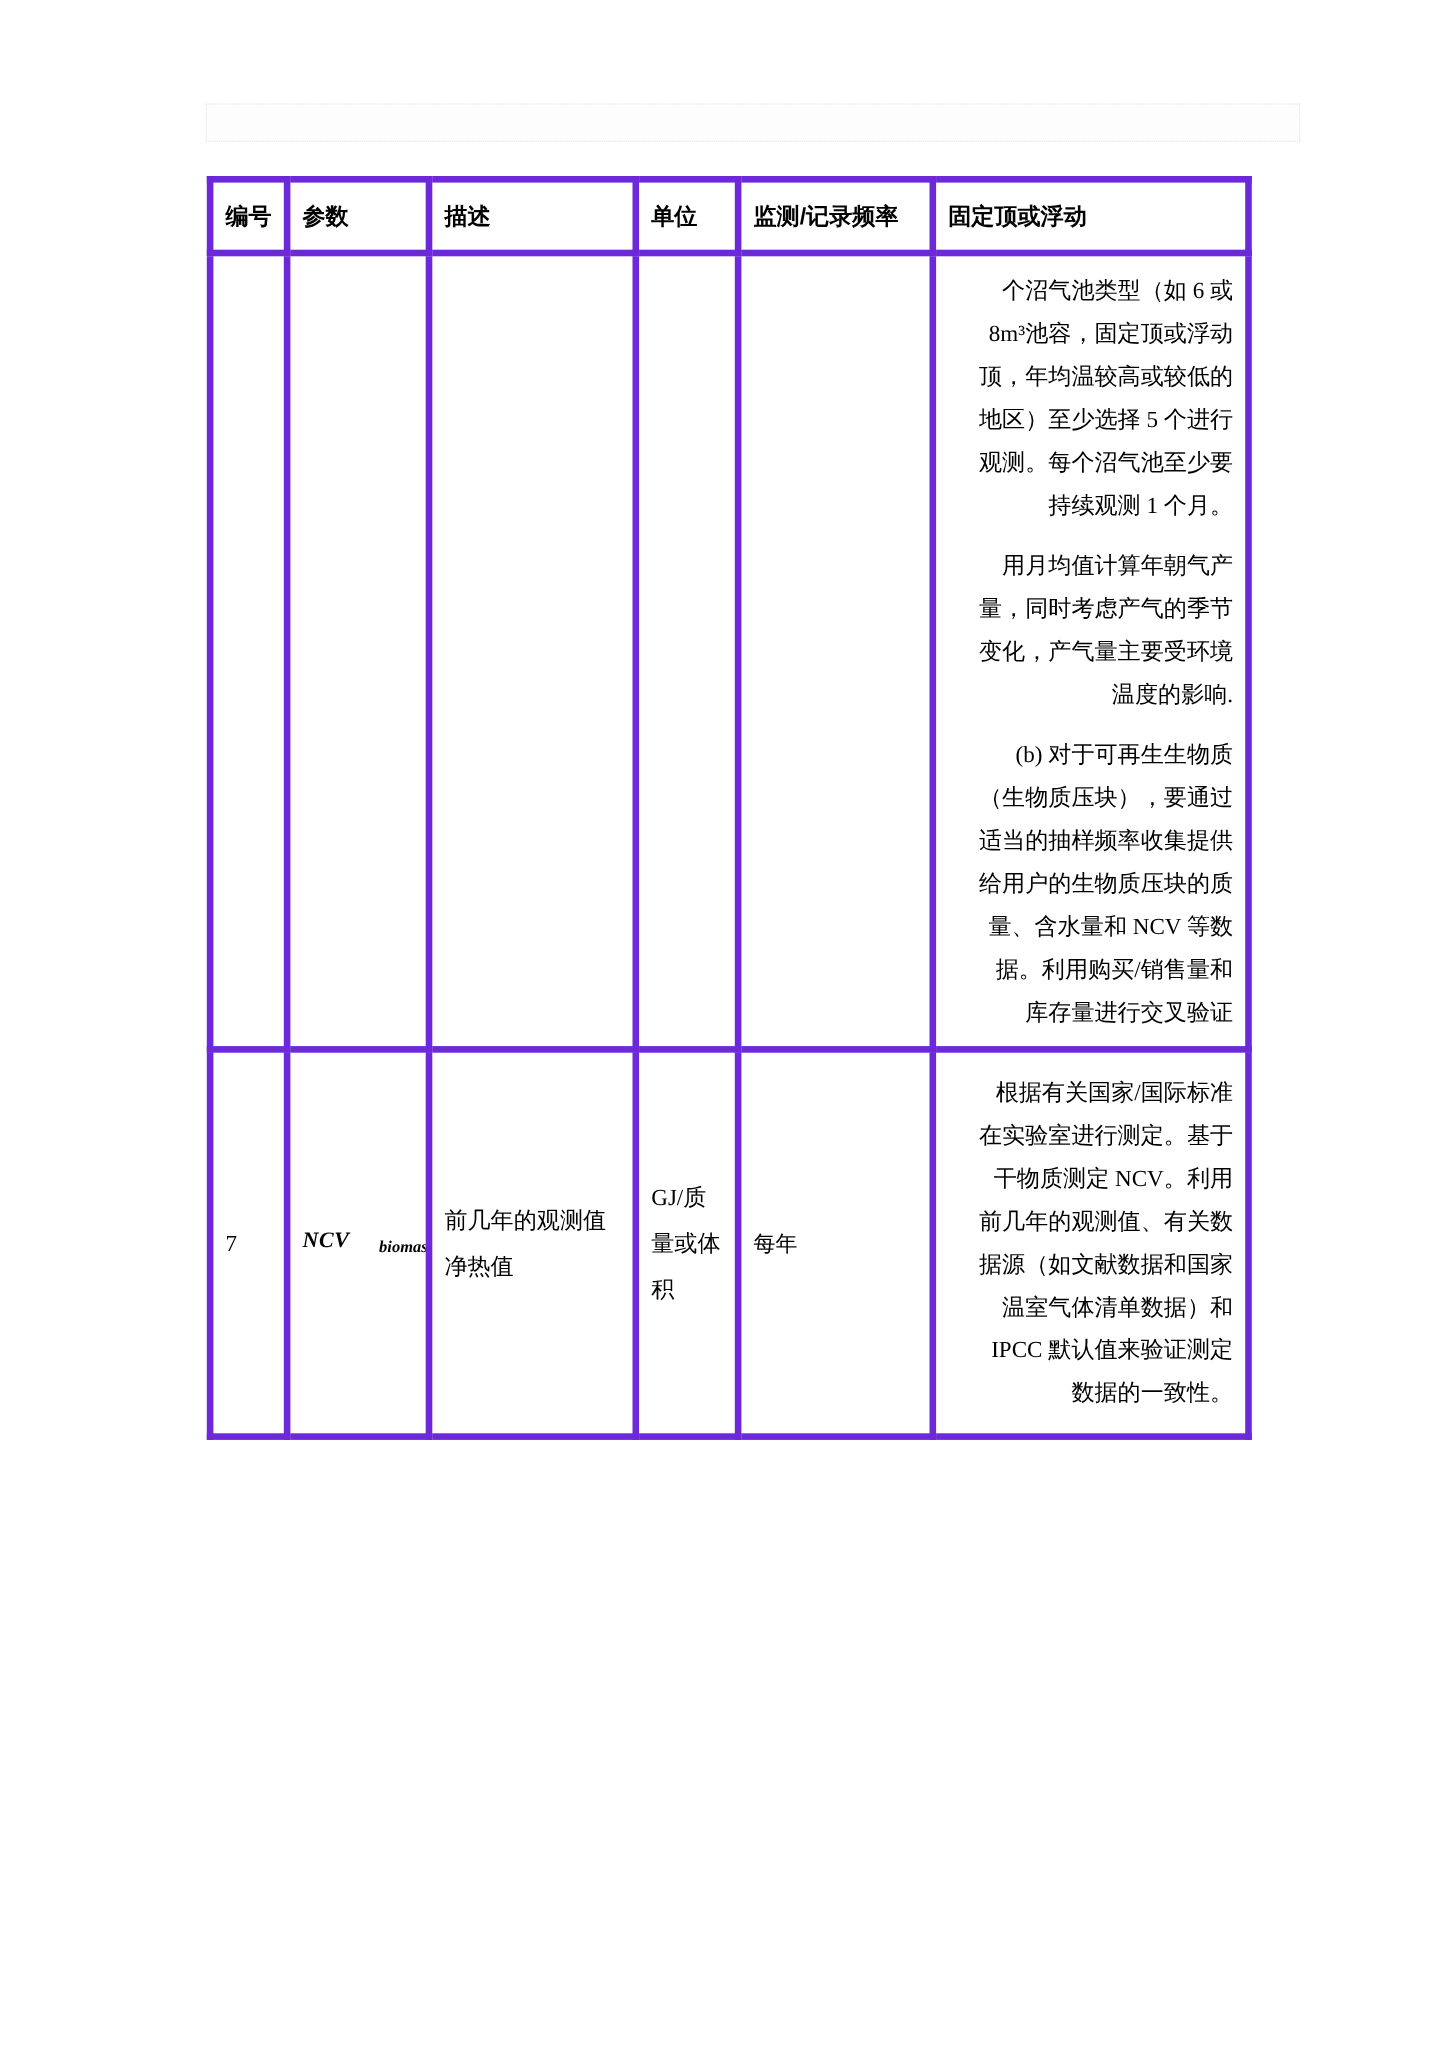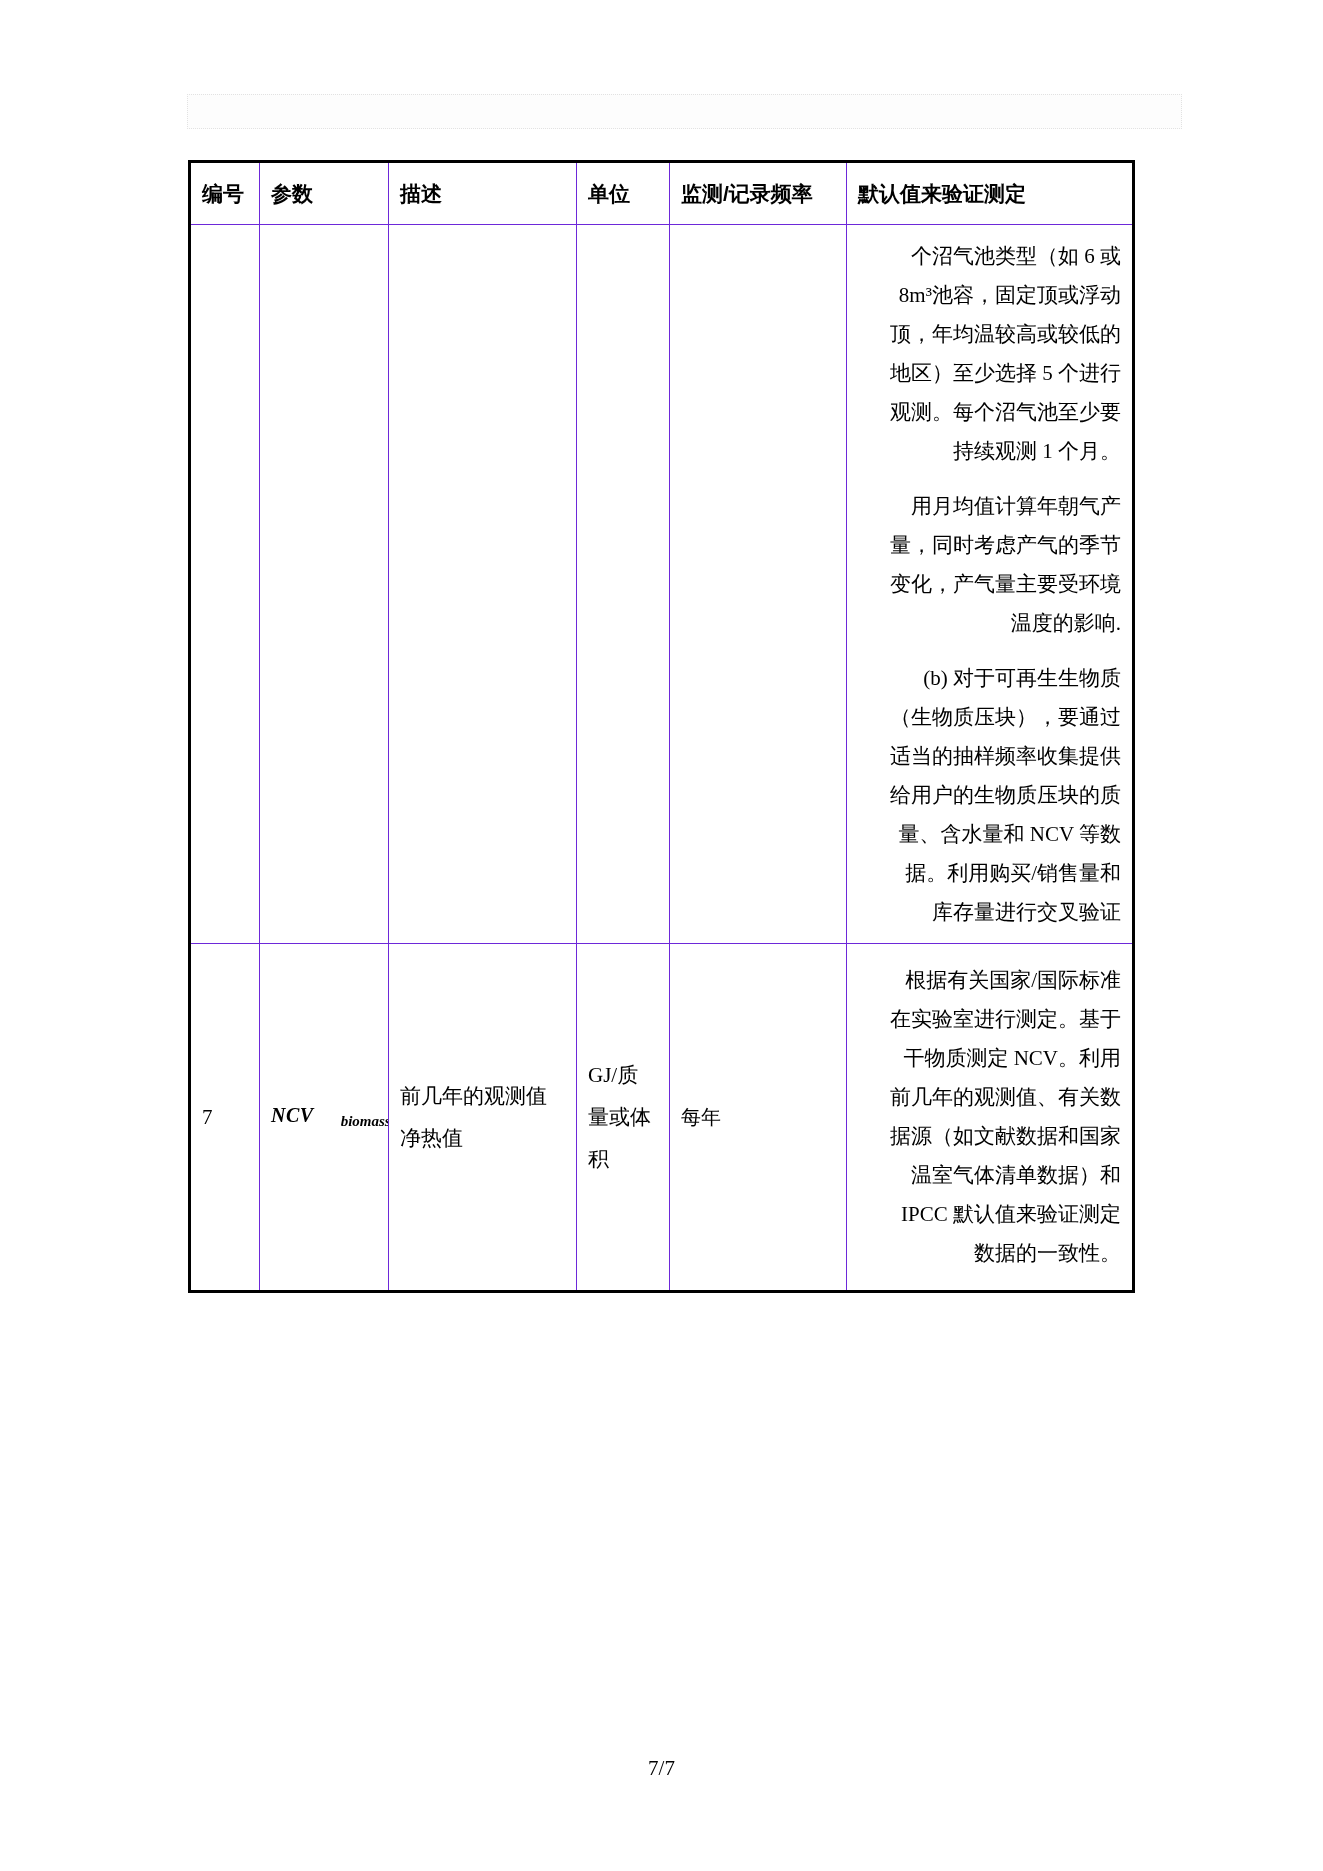--- a/index.html
+++ b/index.html
@@ -33,21 +33,21 @@
     position: absolute;
     left: 188px;
     top: 160px;
     width: 944px;
     border-collapse: collapse;
     table-layout: fixed;
     border: 3px solid #000;
   }
   table.params th,
   table.params td {
-    border: 1px solid #6d28d9;
+    border: 6px solid #6d28d9;
     padding: 0 11px;
     vertical-align: middle;
     overflow: hidden;
   }
   th.hdr {
     font-family: "Liberation Sans", "DejaVu Sans", sans-serif;
     font-weight: bold;
     font-size: 21px;
     text-align: left;
     height: 61px;
@@ -116,21 +116,21 @@
       <col style="width:177px">
       <col style="width:287px">
     </colgroup>
     <tbody>
         <tr>
       <th class="hdr">编号</th>
       <th class="hdr">参数</th>
       <th class="hdr">描述</th>
       <th class="hdr">单位</th>
       <th class="hdr">监测/记录频率</th>
-      <th class="hdr">默认值来验证测定</th>
+      <th class="hdr">固定顶或浮动</th>
     </tr>
     <tr class="row-cont">
       <td class="num-cell"></td>
       <td class="param-cell"></td>
       <td class="desc-cell"></td>
       <td class="unit-cell"></td>
       <td class="freq-cell"></td>
       <td class="method">
         <div class="para">个沼气池类型（如 6 或
 8m³池容，固定顶或浮动
@@ -169,15 +169,14 @@
 前几年的观测值、有关数
 据源（如文献数据和国家
 温室气体清单数据）和
 IPCC 默认值来验证测定
 数据的一致性。</div>
       </td>
     </tr>
   </tbody>
     </table>
 
-  <div class="footer-pageno">7/7</div>
 
 </div>
 
 </body></html>

